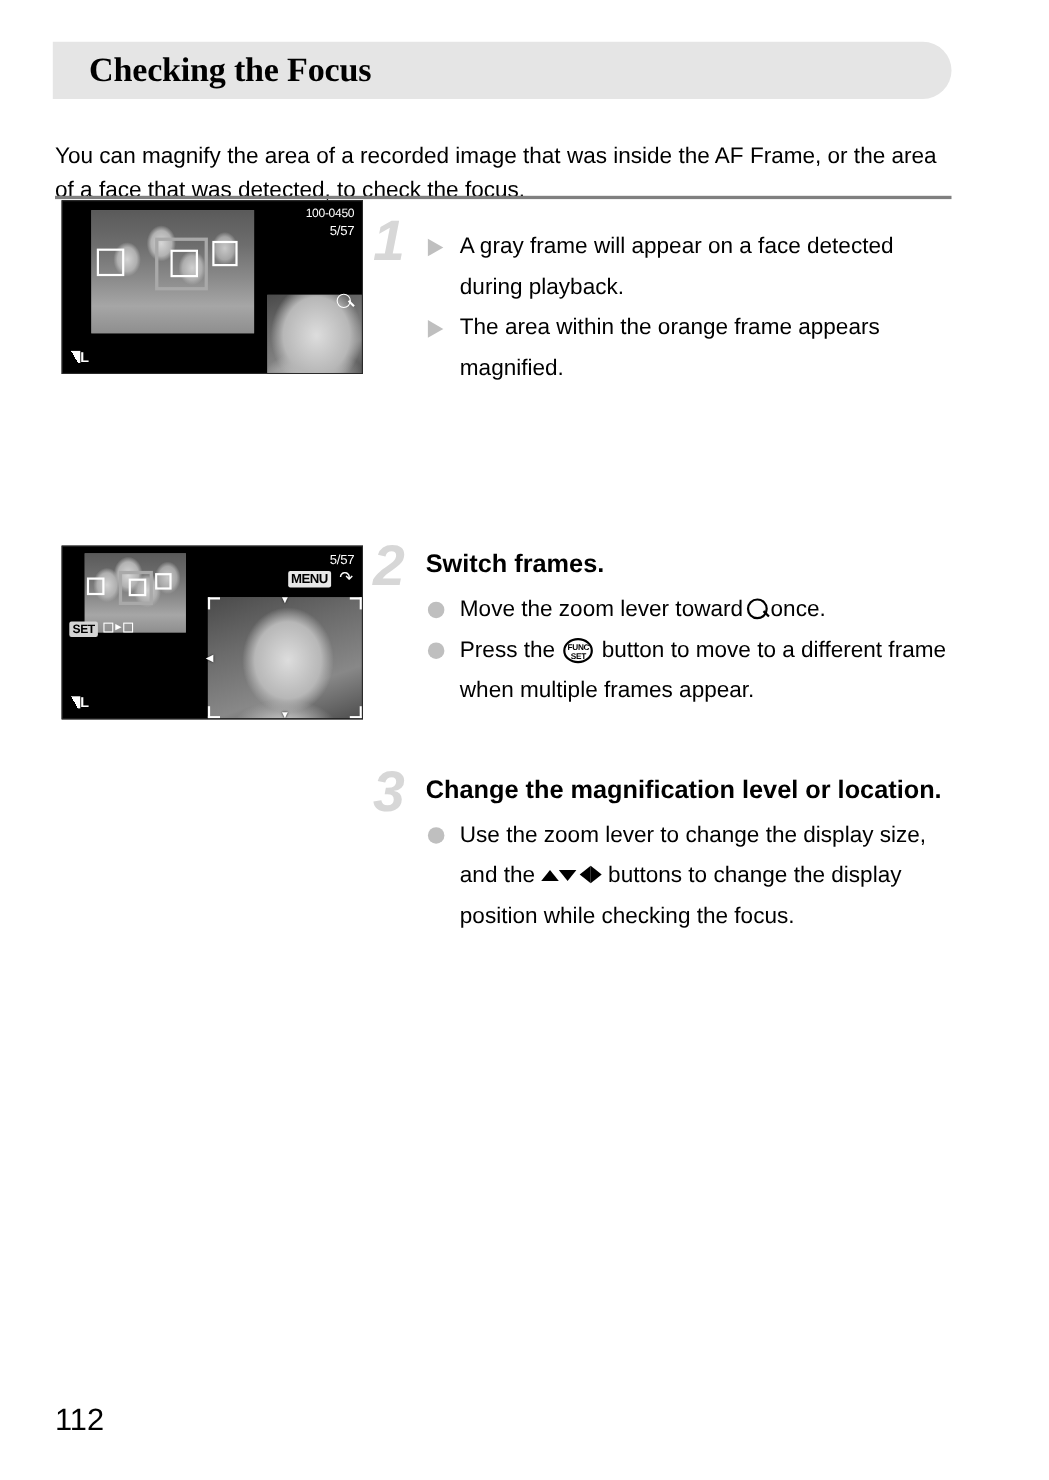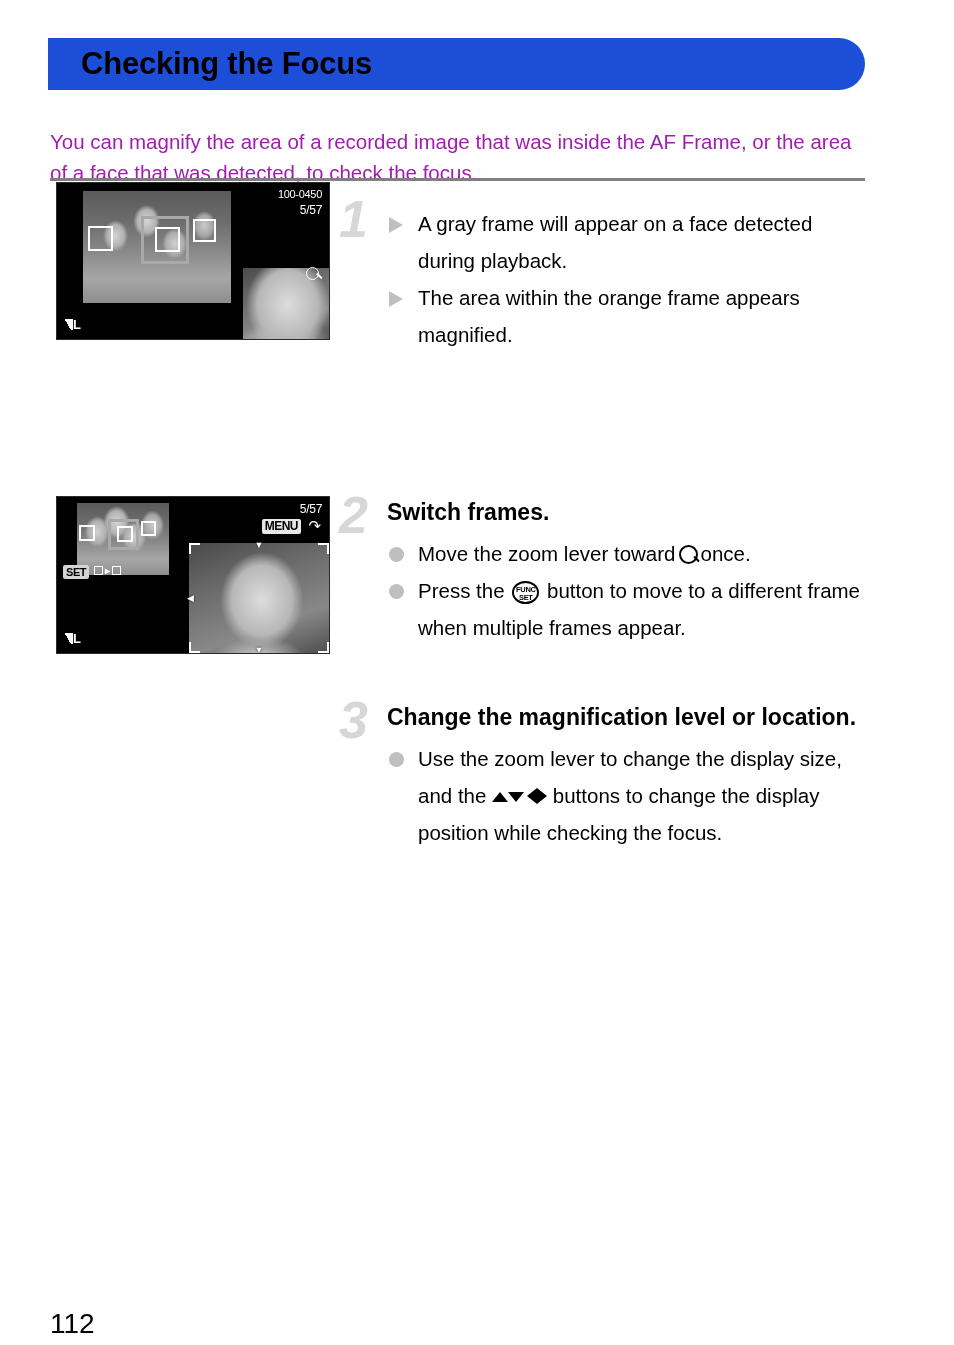--- a/index.html
+++ b/index.html
@@ -16,22 +16,23 @@
     overflow: hidden;
   }
 
   
   .header-bar {
     position: absolute;
     left: 48px;
     top: 38px;
     width: 817px;
     height: 52px;
-    background: #1d4ed8;
+    background: #e5e5e5;
     border-radius: 0 26px 26px 0;
+    font-family: Liberation Serif, serif;
   }
   .header-title {
     position: absolute;
     left: 33px;
     top: 50%;
     transform: translateY(-50%);
     font-size: 31px;
     font-weight: bold;
     letter-spacing: -0.2px;
     color: #000;
@@ -39,21 +40,21 @@
   }
 
   
   .intro {
     position: absolute;
     left: 50px;
     top: 105px;
     width: 815px;
     font-size: 20.5px;
     line-height: 31px;
-    color: #a21caf;
+    color: #000000;
   }
 
   
   .divider {
     position: absolute;
     left: 50px;
     top: 178px;
     width: 815px;
     height: 3px;
     background: #808080;
@@ -364,21 +365,20 @@
     letter-spacing: -0.6px;
   }
 
   
   .page-num {
     position: absolute;
     left: 50px;
     top: 1275px;
     font-size: 28px;
     color: #000;
-    margin-top: 33px;
   }
 </style>
 </head>
 <body>
 
 <div class="header-bar">
   <div class="header-title">Checking the Focus</div>
 </div>
 
 <p class="intro">You can magnify the area of a recorded image that was inside the AF Frame, or the area of a face that was detected, to check the focus.</p>

